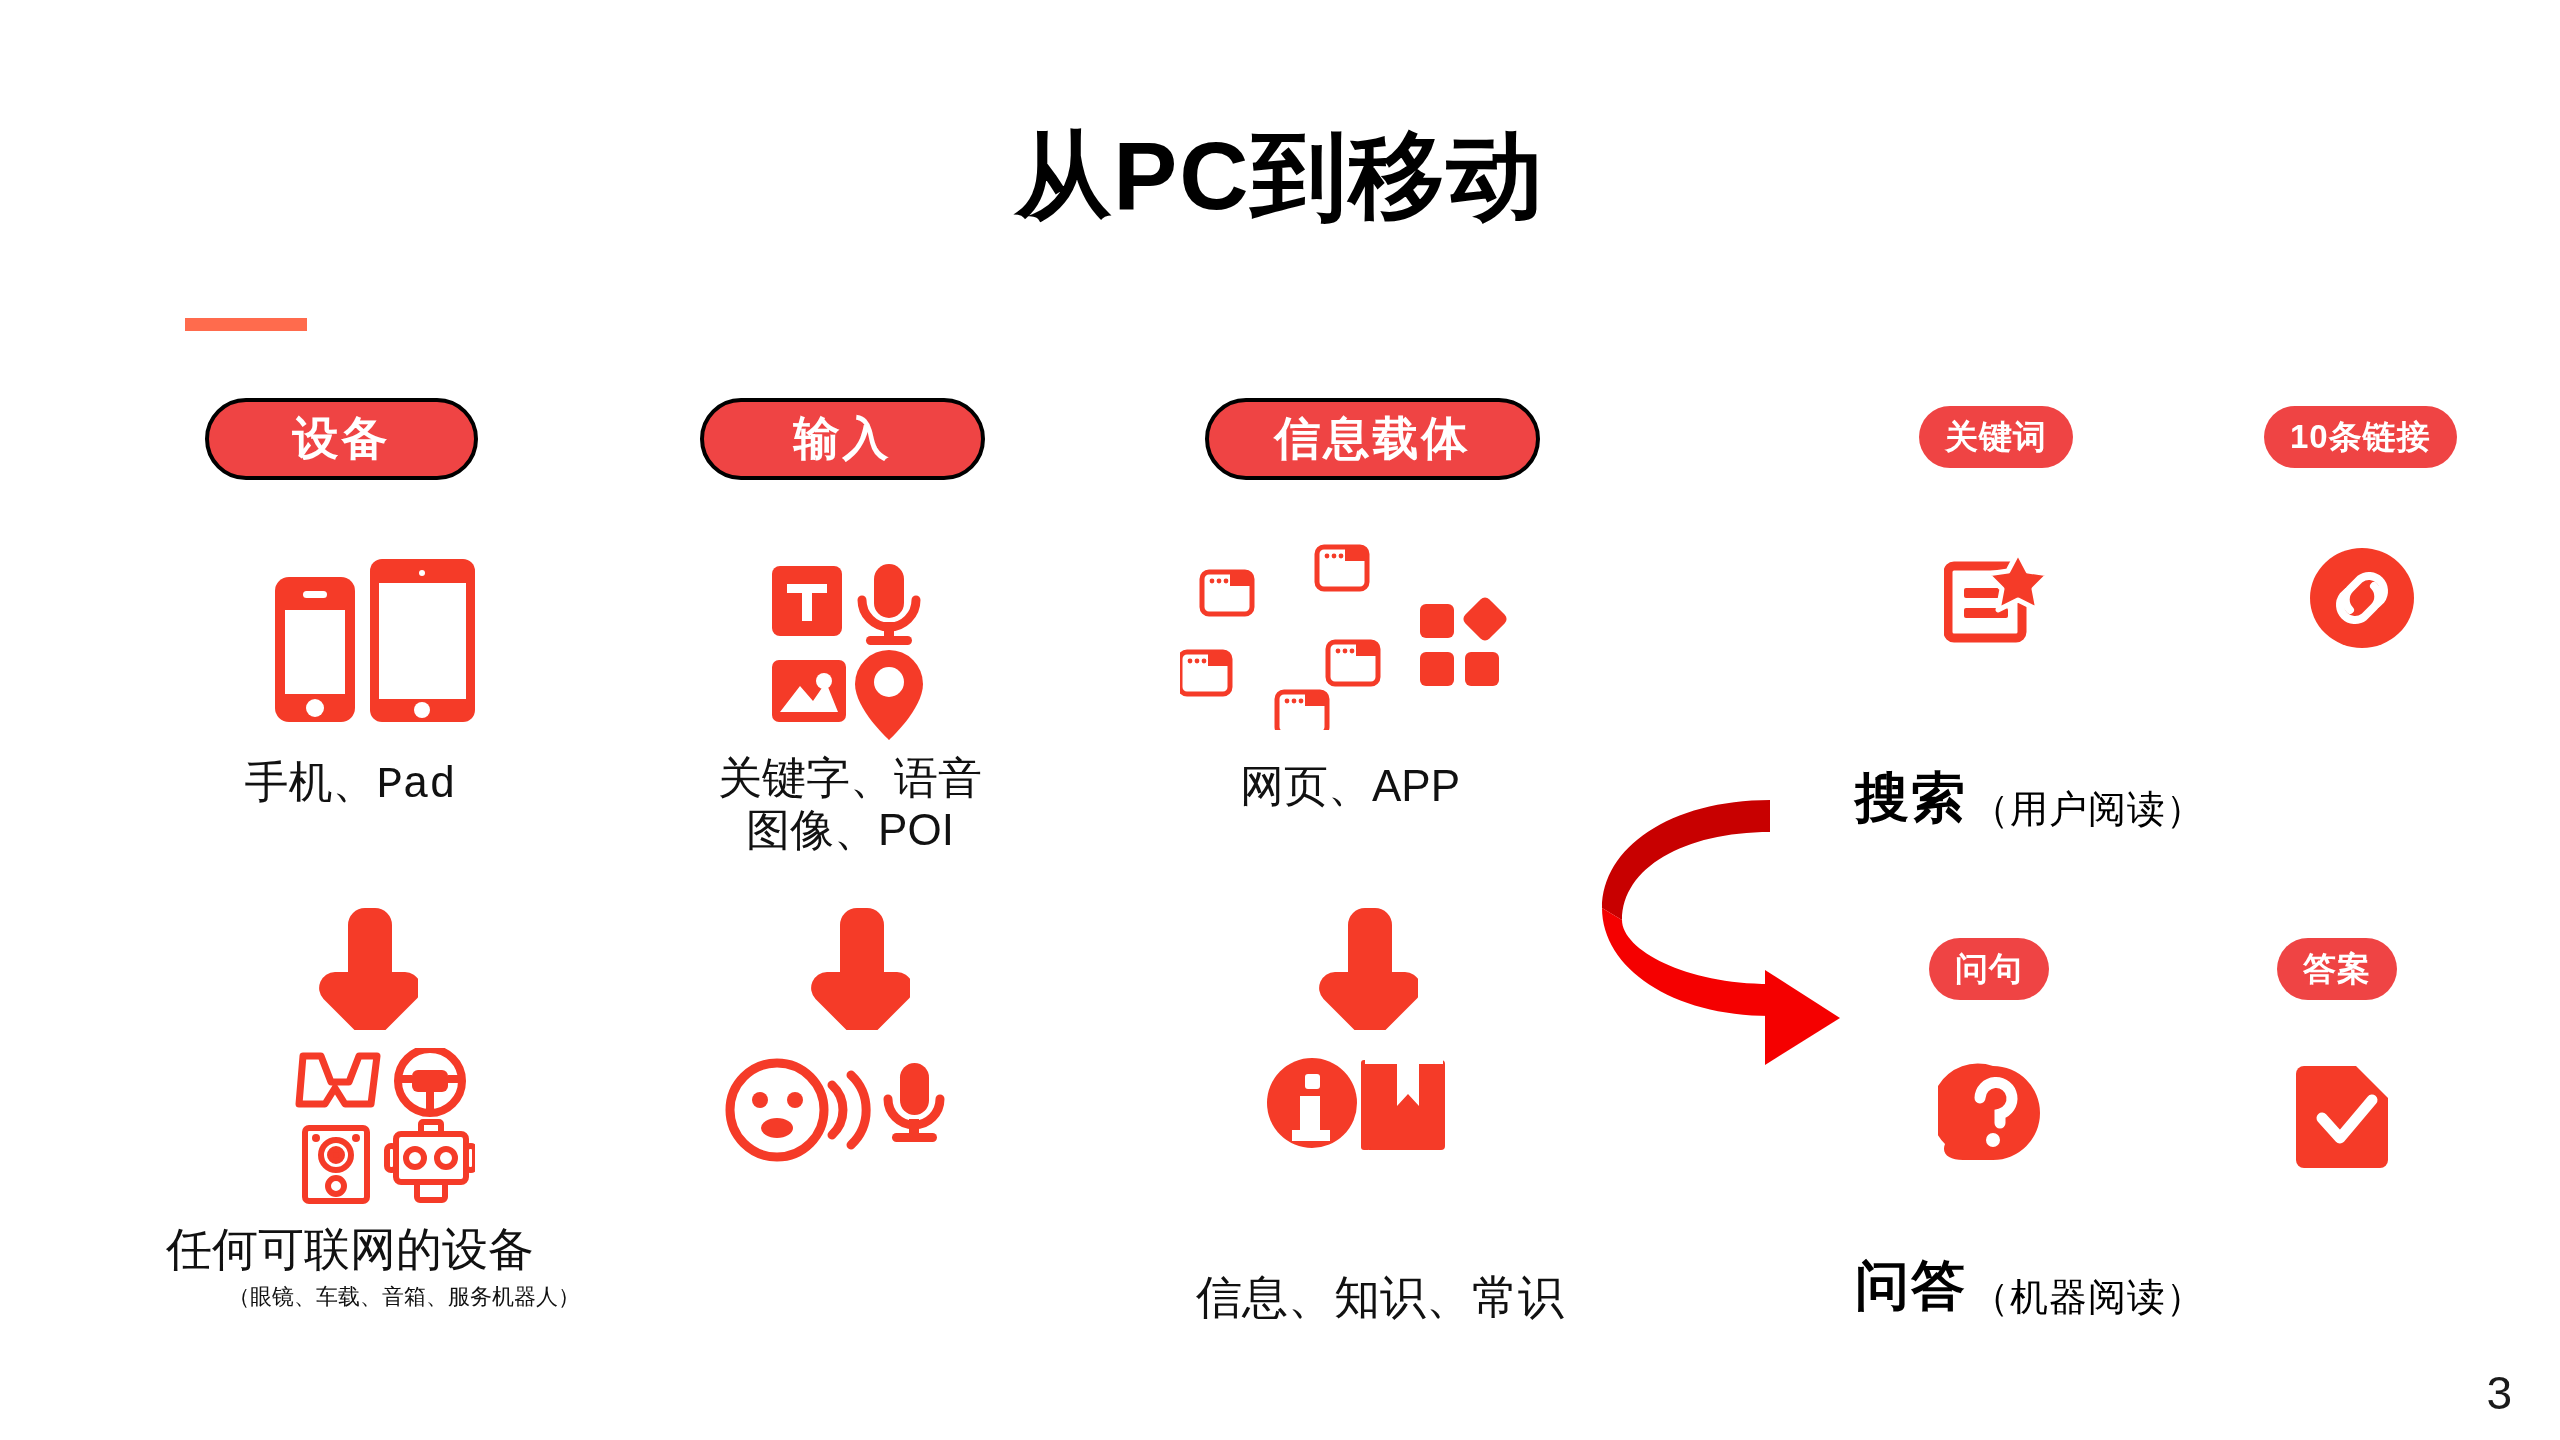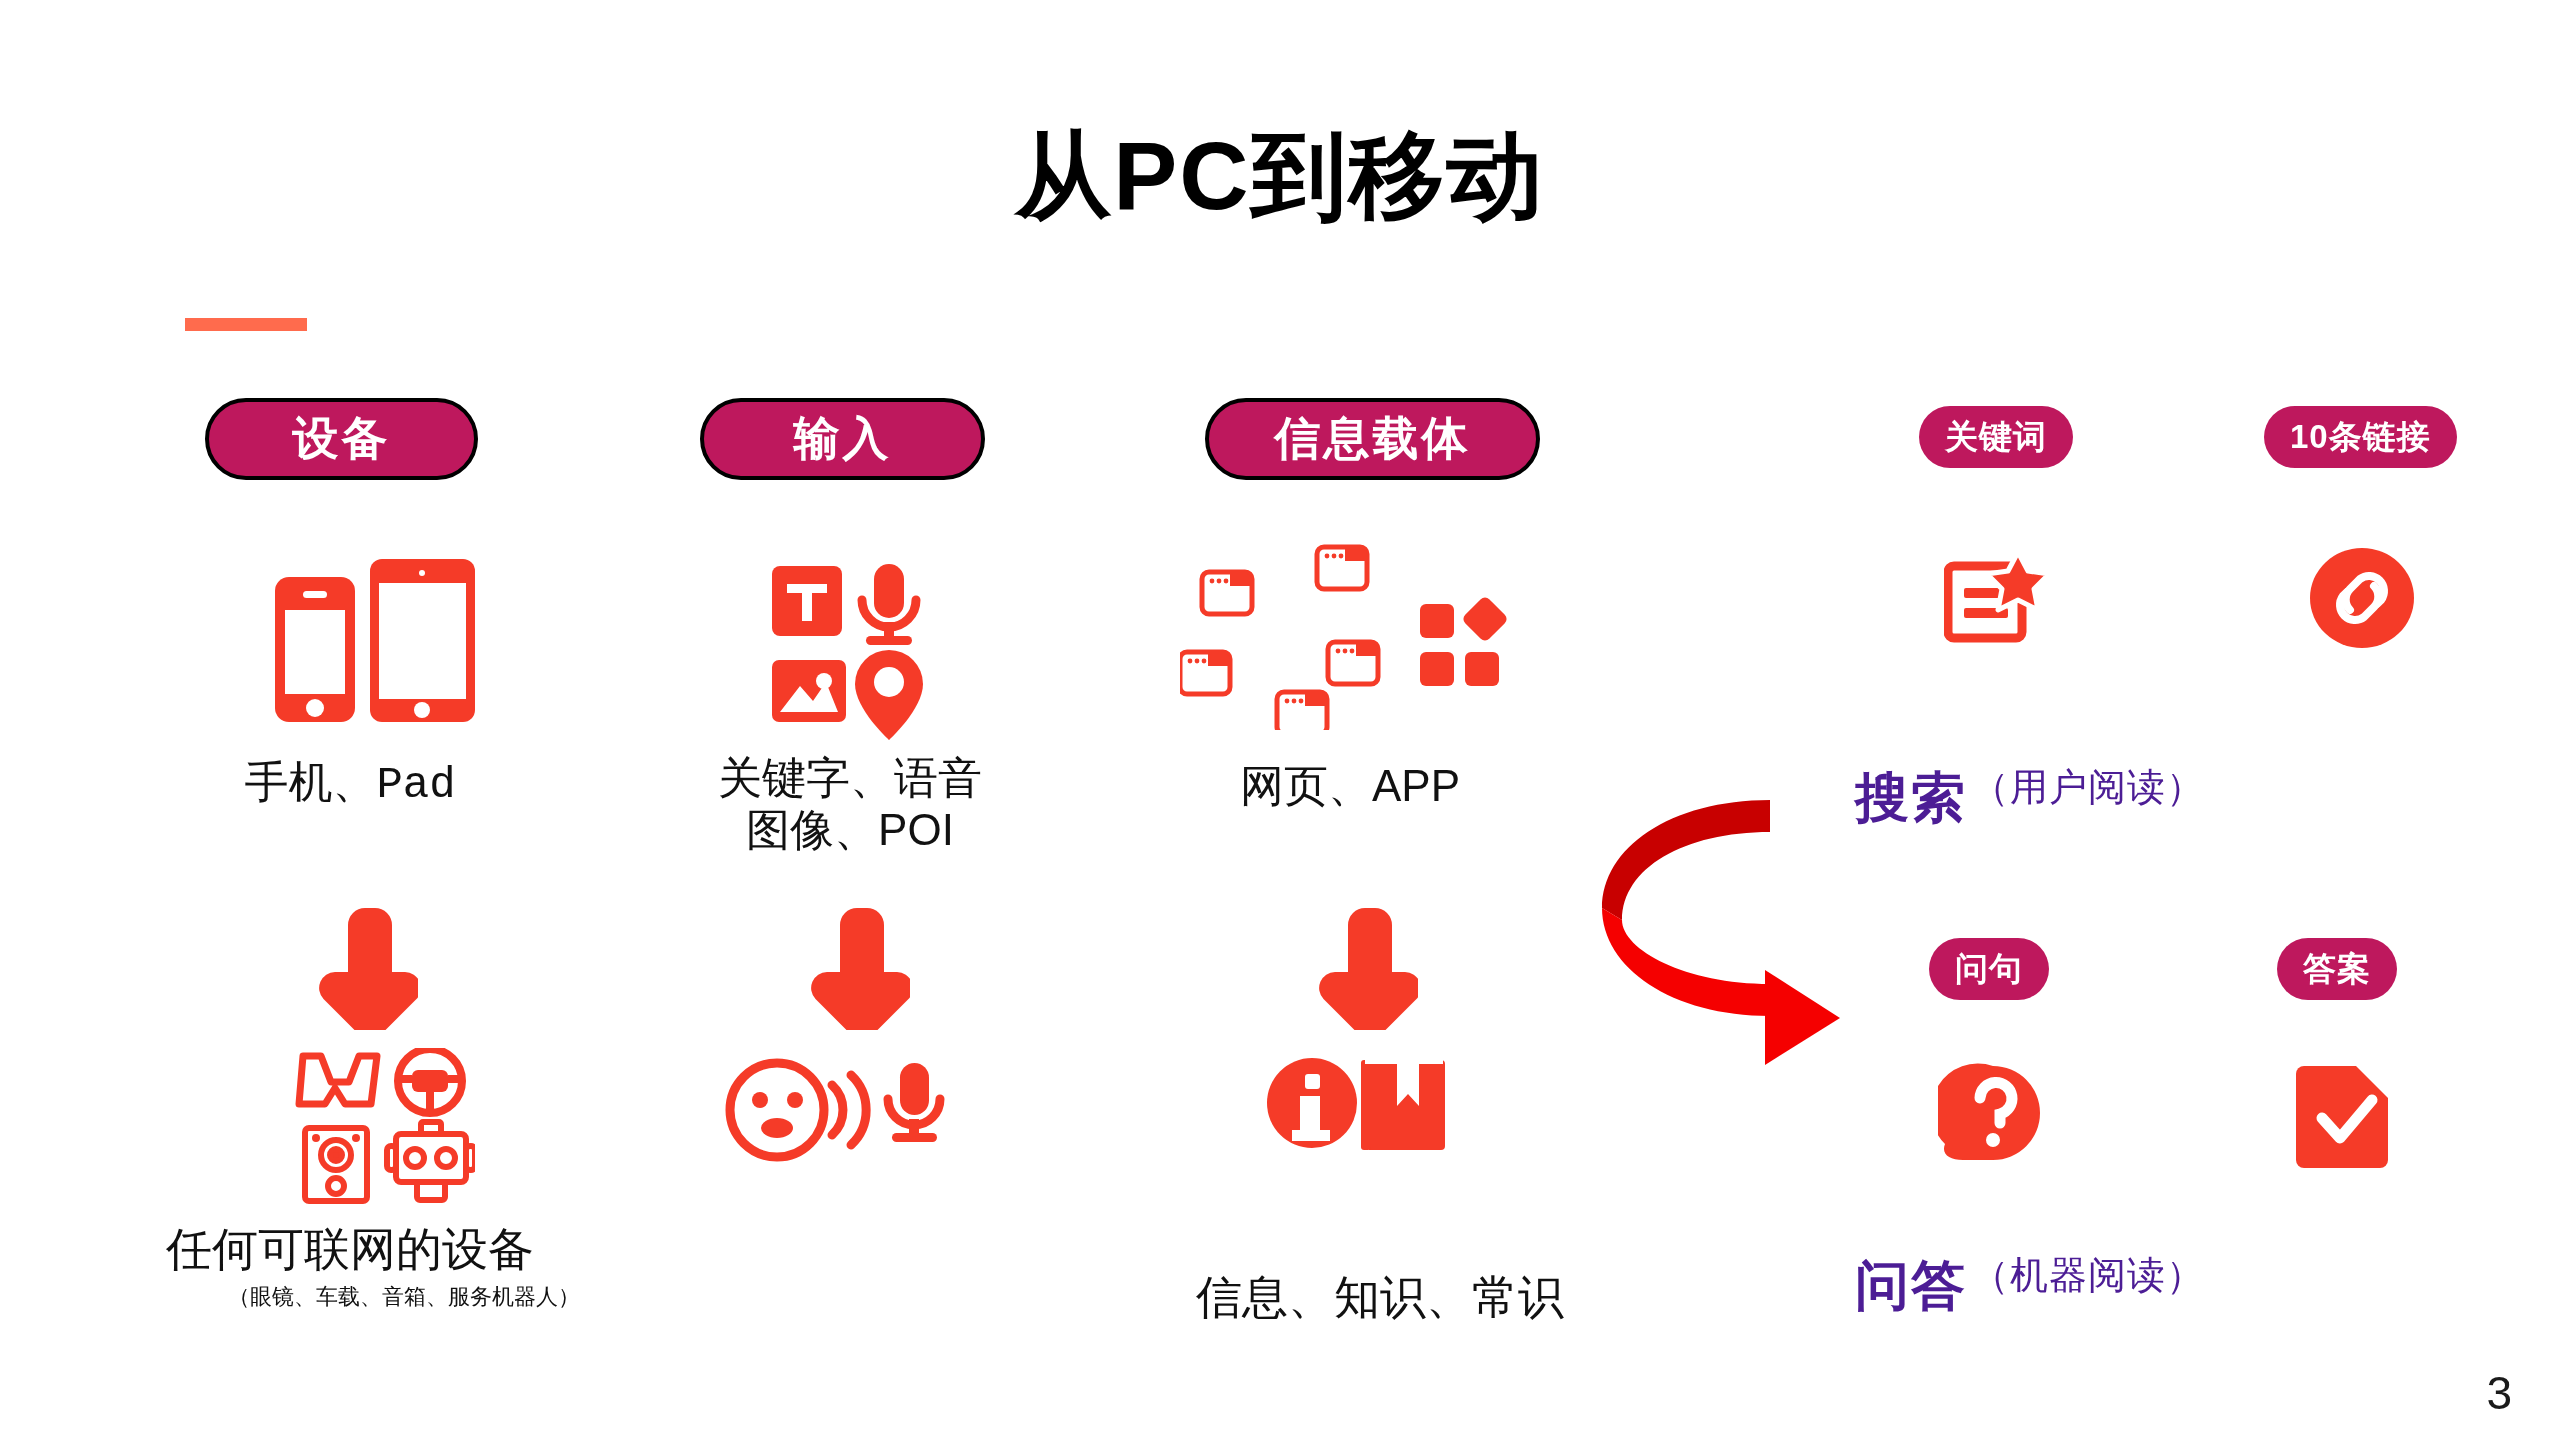--- a/index.html
+++ b/index.html
@@ -29,21 +29,21 @@
     position:absolute;
     left:185px;top:318px;
     width:122px;height:13px;
     background:#FF6B4D;
   }
 
   
   .pill{
     position:absolute;
     display:flex;align-items:center;justify-content:center;
-    background:#be185d;
+    background:#ef4444;
     color:#ffffff;
     font-weight:bold;
     border-radius:999px;
     box-sizing:border-box;
     white-space:nowrap;
   }
   .pill.main{
     border:4px solid #000000;
     height:82px;
     font-size:46px;
@@ -70,22 +70,22 @@
     text-align:right;
     font-size:22px;
     color:#111111;
     line-height:1.1;
   }
 
   
   .big-label{
     position:absolute;
     white-space:nowrap;
-    color:#4c1d95;
-    display:flex;align-items:flex-start;
+    color:#000000;
+    display:flex;align-items:flex-end;
   }
   .big-label .strong{font-size:54px;font-weight:bold;letter-spacing:2px;}
   .big-label .paren{font-size:38px;font-weight:normal;letter-spacing:1px;margin-left:4px;}
 
   
   .page-num{
     position:absolute;
     right:48px;bottom:20px;
     font-size:46px;color:#1a1a1a;
   }

